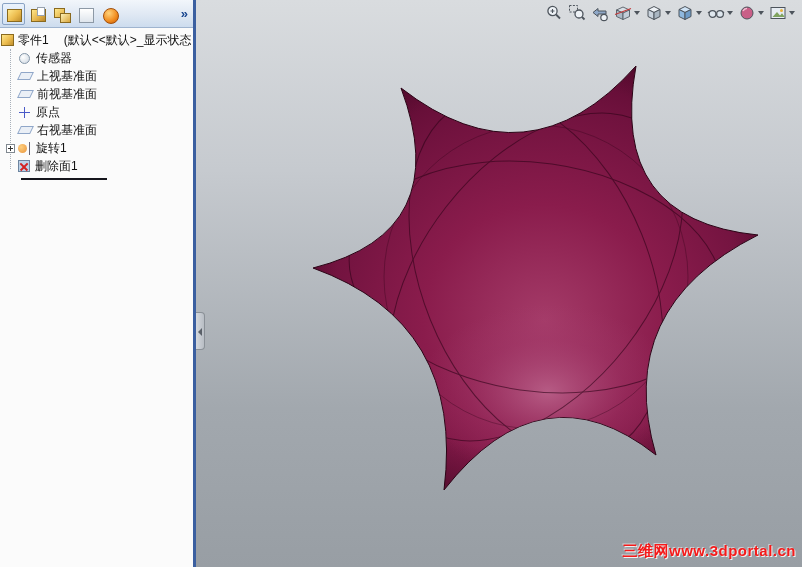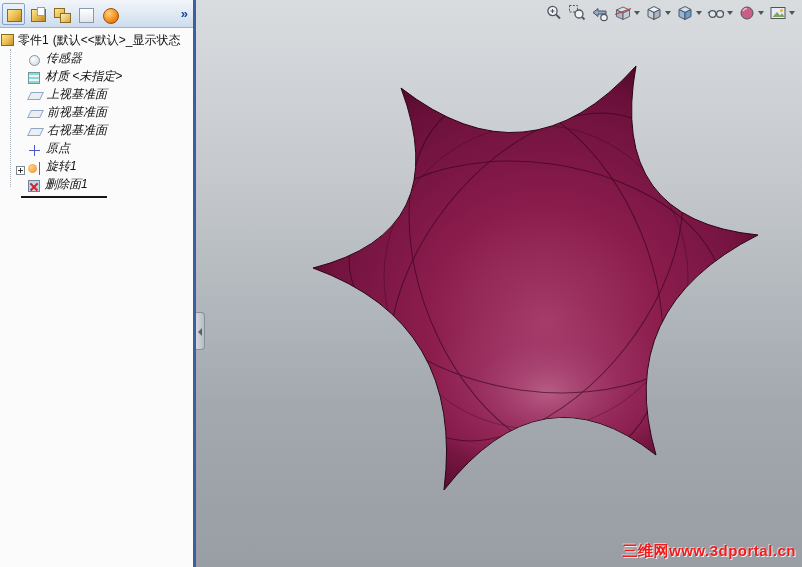--- a/index.html
+++ b/index.html
@@ -24,24 +24,24 @@
   .open-document::after{content:"";position:absolute;right:3px;top:3px;width:6px;height:7px;background:#fff;border:1px solid #98a2ae;}
   .assembly-document::before{left:3px;top:4px;width:9px;height:8px;background:linear-gradient(135deg,#ffe78a,#e0ad42);border:1px solid #8a6a1f;}
   .assembly-document::after{content:"";position:absolute;left:9px;top:9px;width:9px;height:8px;background:linear-gradient(135deg,#fdf0b6,#d9a63c);border:1px solid #8a6a1f;}
   .drawing-document::before{left:4px;top:4px;width:13px;height:13px;background:linear-gradient(#ffffff,#dfe5ec);border:1px solid #8d99a6;}
   .resources::before{left:4px;top:4px;width:14px;height:14px;border-radius:50%;background:radial-gradient(circle at 35% 30%,#ffd27a,#f08a1d 60%,#c2590a);border:1px solid #a34e08;}
   .overflow{margin-left:auto;margin-right:3px;color:#17458f;font-weight:bold;font-size:13px;cursor:default;}
   
   .tree{flex:1;padding:3px 0 0 0;font-size:12px;color:#111;overflow:hidden;background:#fbfbfb;}
   .troot{display:flex;align-items:center;height:18px;padding-left:1px;white-space:nowrap;}
   .i-part{width:13px;height:12px;background:linear-gradient(135deg,#ffe78a,#ecbc4e 55%,#c08f2e);border:1px solid #8a6a1f;margin-right:4px;flex:0 0 auto;}
-  .troot .suffix{margin-left:4px;}
+  .troot .suffix{margin-left:15px;}
   .tree-items{position:relative;}
   .tree-items::before{content:"";position:absolute;left:10px;top:0;bottom:6px;border-left:1px dotted #a8b0ba;}
-  .trow{display:flex;align-items:flex-end;height:18px;padding-left:16px;white-space:nowrap;position:relative;cursor:default;font-style:italic;}
+  .trow{display:flex;align-items:center;height:18px;padding-left:6px;white-space:nowrap;position:relative;cursor:default;}
   .pm{width:9px;height:9px;border:1px solid #808890;background:#fff;position:relative;margin-right:3px;flex:0 0 auto;z-index:1;}
   .pm::before{content:"";position:absolute;left:1px;right:1px;top:3px;height:1px;background:#333;}
   .pm::after{content:"";position:absolute;top:1px;bottom:1px;left:3px;width:1px;background:#333;}
   .pm-sp{width:9px;height:9px;margin-right:3px;flex:0 0 auto;}
   .ticon{width:14px;height:14px;display:inline-block;margin-right:4px;position:relative;flex:0 0 auto;}
   .i-sensors{width:11px;height:11px;margin:1px 6px 1px 1px;border:1px solid #8496a8;border-radius:50%;background:radial-gradient(circle at 35% 35%,#ffffff,#ccd6e0);}
   .i-annotations{width:12px;height:12px;margin:1px 5px 1px 0;background:#ffd75e;border:1px solid #b8912f;}
   .i-annotations::after{content:"A";position:absolute;left:2.5px;top:0;font:bold 9px/12px "Liberation Sans",sans-serif;color:#c22;}
   .i-material{width:12px;height:12px;margin:1px 5px 1px 0;border:1px solid #6d9aa0;background:repeating-linear-gradient(180deg,#8fd8cd 0 2px,#eef4f6 2px 4px);}
   .i-front-plane,.i-top-plane,.i-right-plane{width:13px;height:8px;margin:3px 5px 3px 1px;border:1px solid #8fa6c8;background:rgba(170,195,230,.2);transform:skewX(-26deg);}
@@ -109,42 +109,37 @@
         <span class="suffix">(默认&lt;&lt;默认&gt;_显示状态</span>
       </div>
       <div class="tree-items">
           <div class="trow">
             <span class="pm-sp"></span>
             <span class="ticon i-sensors"></span>
             <span class="tlabel">传感器</span>
           </div>
           <div class="trow">
             <span class="pm-sp"></span>
-            <span class="ticon i-material"></span>
-            <span class="tlabel">材质 &lt;未指定&gt;</span>
-          </div>
-          <div class="trow">
-            <span class="pm-sp"></span>
             <span class="ticon i-front-plane"></span>
             <span class="tlabel">上视基准面</span>
           </div>
           <div class="trow">
             <span class="pm-sp"></span>
             <span class="ticon i-top-plane"></span>
             <span class="tlabel">前视基准面</span>
           </div>
           <div class="trow">
             <span class="pm-sp"></span>
+            <span class="ticon i-origin"></span>
+            <span class="tlabel">原点</span>
+          </div>
+          <div class="trow">
+            <span class="pm-sp"></span>
             <span class="ticon i-right-plane"></span>
             <span class="tlabel">右视基准面</span>
-          </div>
-          <div class="trow">
-            <span class="pm-sp"></span>
-            <span class="ticon i-origin"></span>
-            <span class="tlabel">原点</span>
           </div>
           <div class="trow">
             <span class="pm"></span>
             <span class="ticon i-revolve1"></span>
             <span class="tlabel">旋转1</span>
           </div>
           <div class="trow">
             <span class="pm-sp"></span>
             <span class="ticon i-delete-face1"></span>
             <span class="tlabel">删除面1</span>

